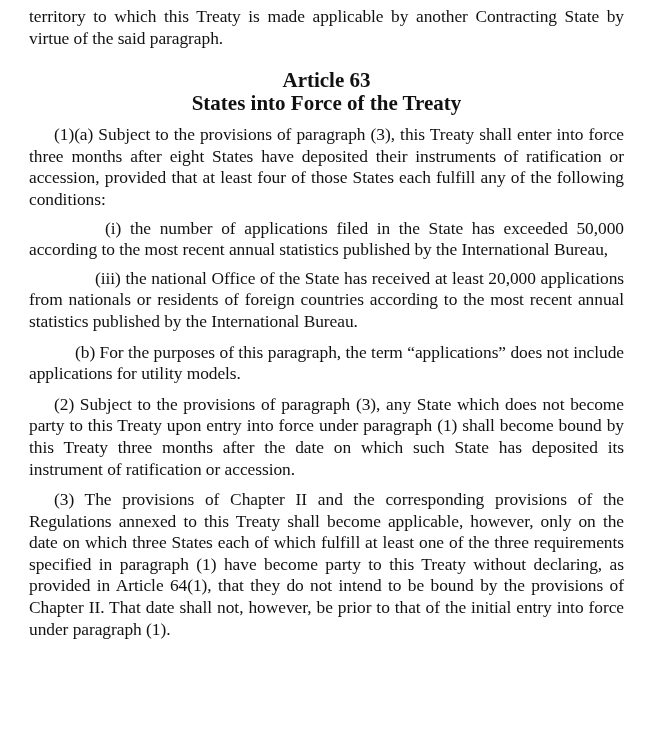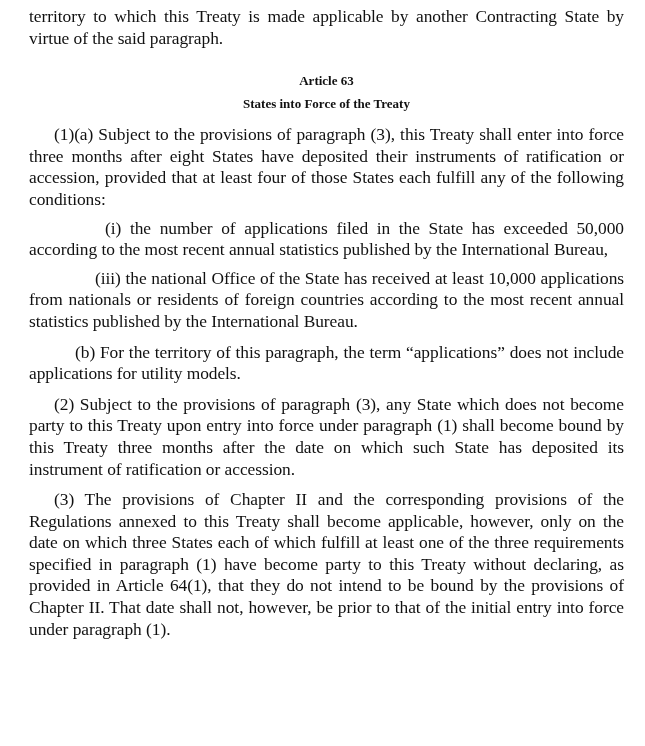--- a/index.html
+++ b/index.html
@@ -23,35 +23,35 @@
   .gap-s { margin-top: 7px; }
   .gap-m { margin-top: 9px; }
   .indent1 { text-indent: 25px; }
   .indent-i { text-indent: 76px; }
   .indent-ii { text-indent: 70px; }
   .indent-iii { text-indent: 66px; }
   .indent-b { text-indent: 46px; }
   .heading {
     text-align: center;
     font-weight: bold;
-    font-size: 13px;
+    font-size: 21px;
     line-height: 23px;
   }
   .heading-block { margin-top: 20px; margin-bottom: 9px; }
 </style>
 </head>
 <body>
 
 <div class="page">
   <p>territory to which this Treaty is made applicable by another Contracting State by virtue of the said paragraph.</p>
 
   <div class="heading-block">
     <div class="heading">Article 63</div>
     <div class="heading">States into Force of the Treaty</div>
   </div>
 
   <p class="indent1">(1)(a)  Subject to the provisions of paragraph (3), this Treaty shall enter into force three months after eight States have deposited their instruments of ratification or accession, provided that at least four of those States each fulfill any of the following conditions:</p>
   <p class="indent-i gap-s">(i)  the number of applications filed in the State has exceeded 50,000 according to the most recent annual statistics published by the International Bureau,</p>
-  <p class="indent-iii gap-s">(iii) the national Office of the State has received at least 10,000 applications from nationals or residents of foreign countries according to the most recent annual statistics published by the International Bureau.</p>
-  <p class="indent-b gap-m">(b)  For the territory of this paragraph, the term “applications” does not include applications for utility models.</p>
+  <p class="indent-iii gap-s">(iii) the national Office of the State has received at least 20,000 applications from nationals or residents of foreign countries according to the most recent annual statistics published by the International Bureau.</p>
+  <p class="indent-b gap-m">(b)  For the purposes of this paragraph, the term “applications” does not include applications for utility models.</p>
   <p class="indent1 gap-m">(2) Subject to the provisions of paragraph (3), any State which does not become party to this Treaty upon entry into force under paragraph (1) shall become bound by this Treaty three months after the date on which such State has deposited its instrument of ratification or accession.</p>
   <p class="indent1 gap-m">(3) The provisions of Chapter II and the corresponding provisions of the Regulations annexed to this Treaty shall become applicable, however, only on the date on which three States each of which fulfill at least one of the three requirements specified in paragraph (1) have become party to this Treaty without declaring, as provided in Article 64(1), that they do not intend to be bound by the provisions of Chapter II.  That date shall not, however, be prior to that of the initial entry into force under paragraph (1).</p>
 </div>
 
 </body></html>

